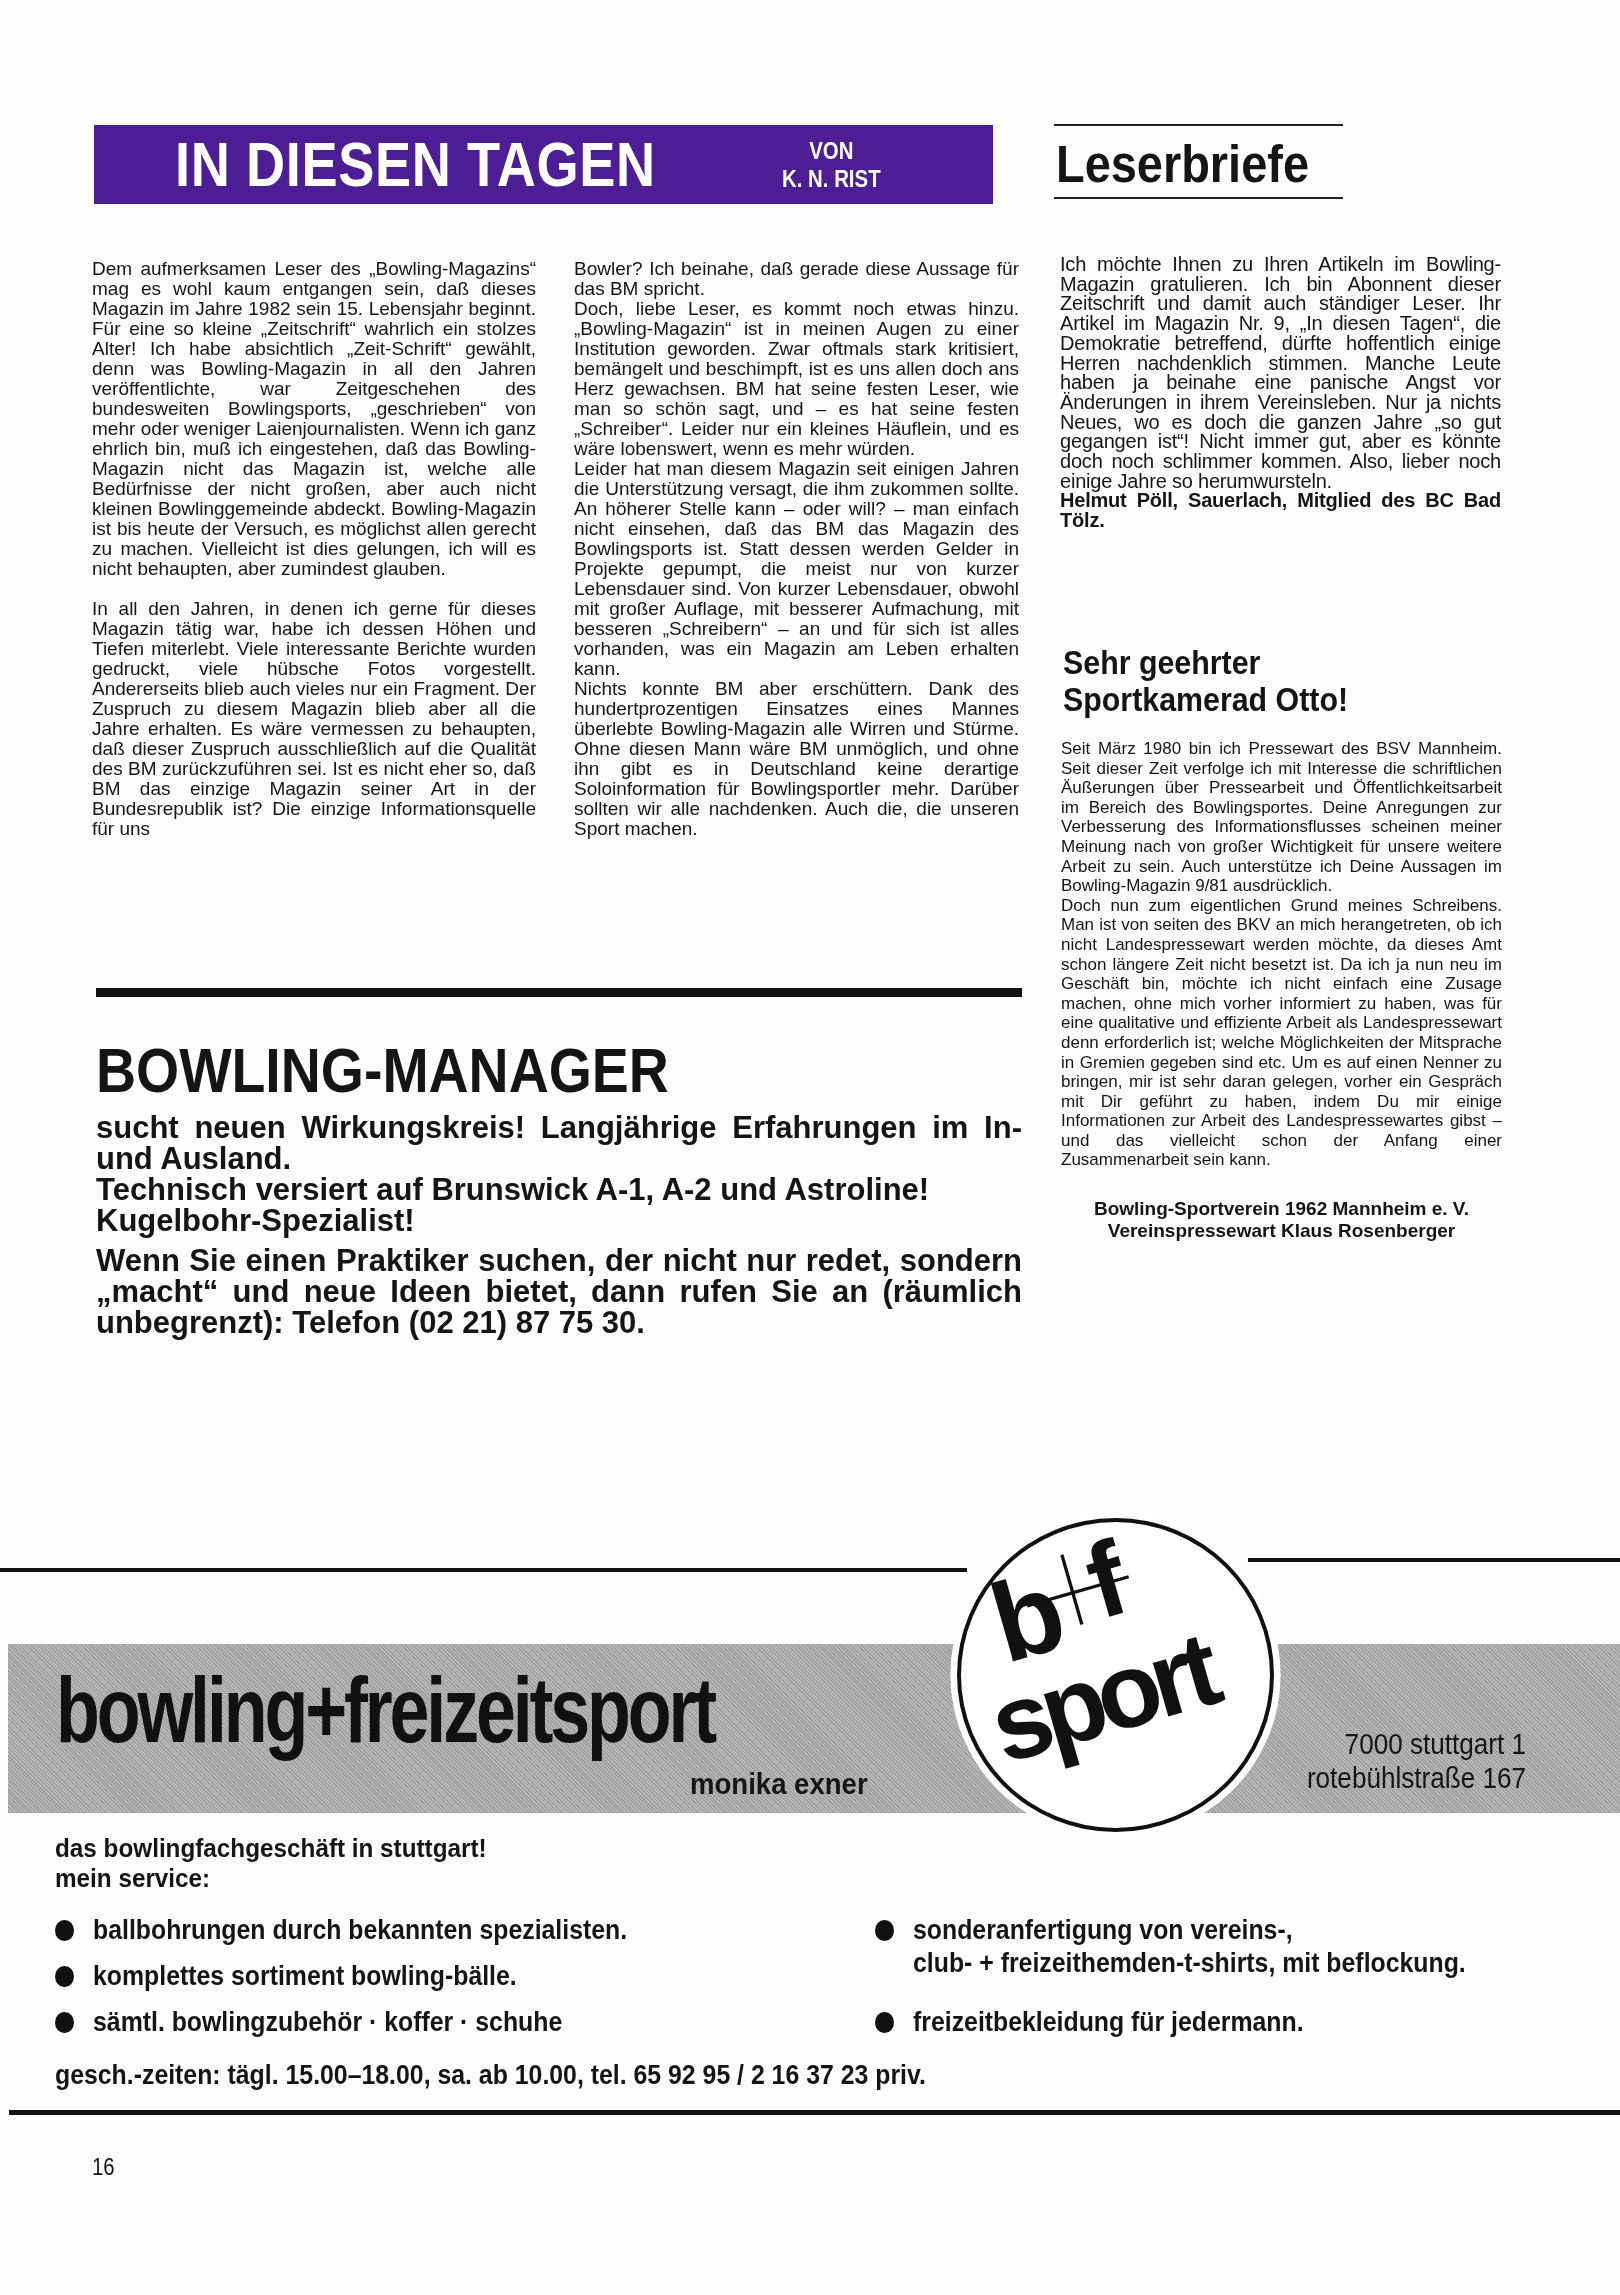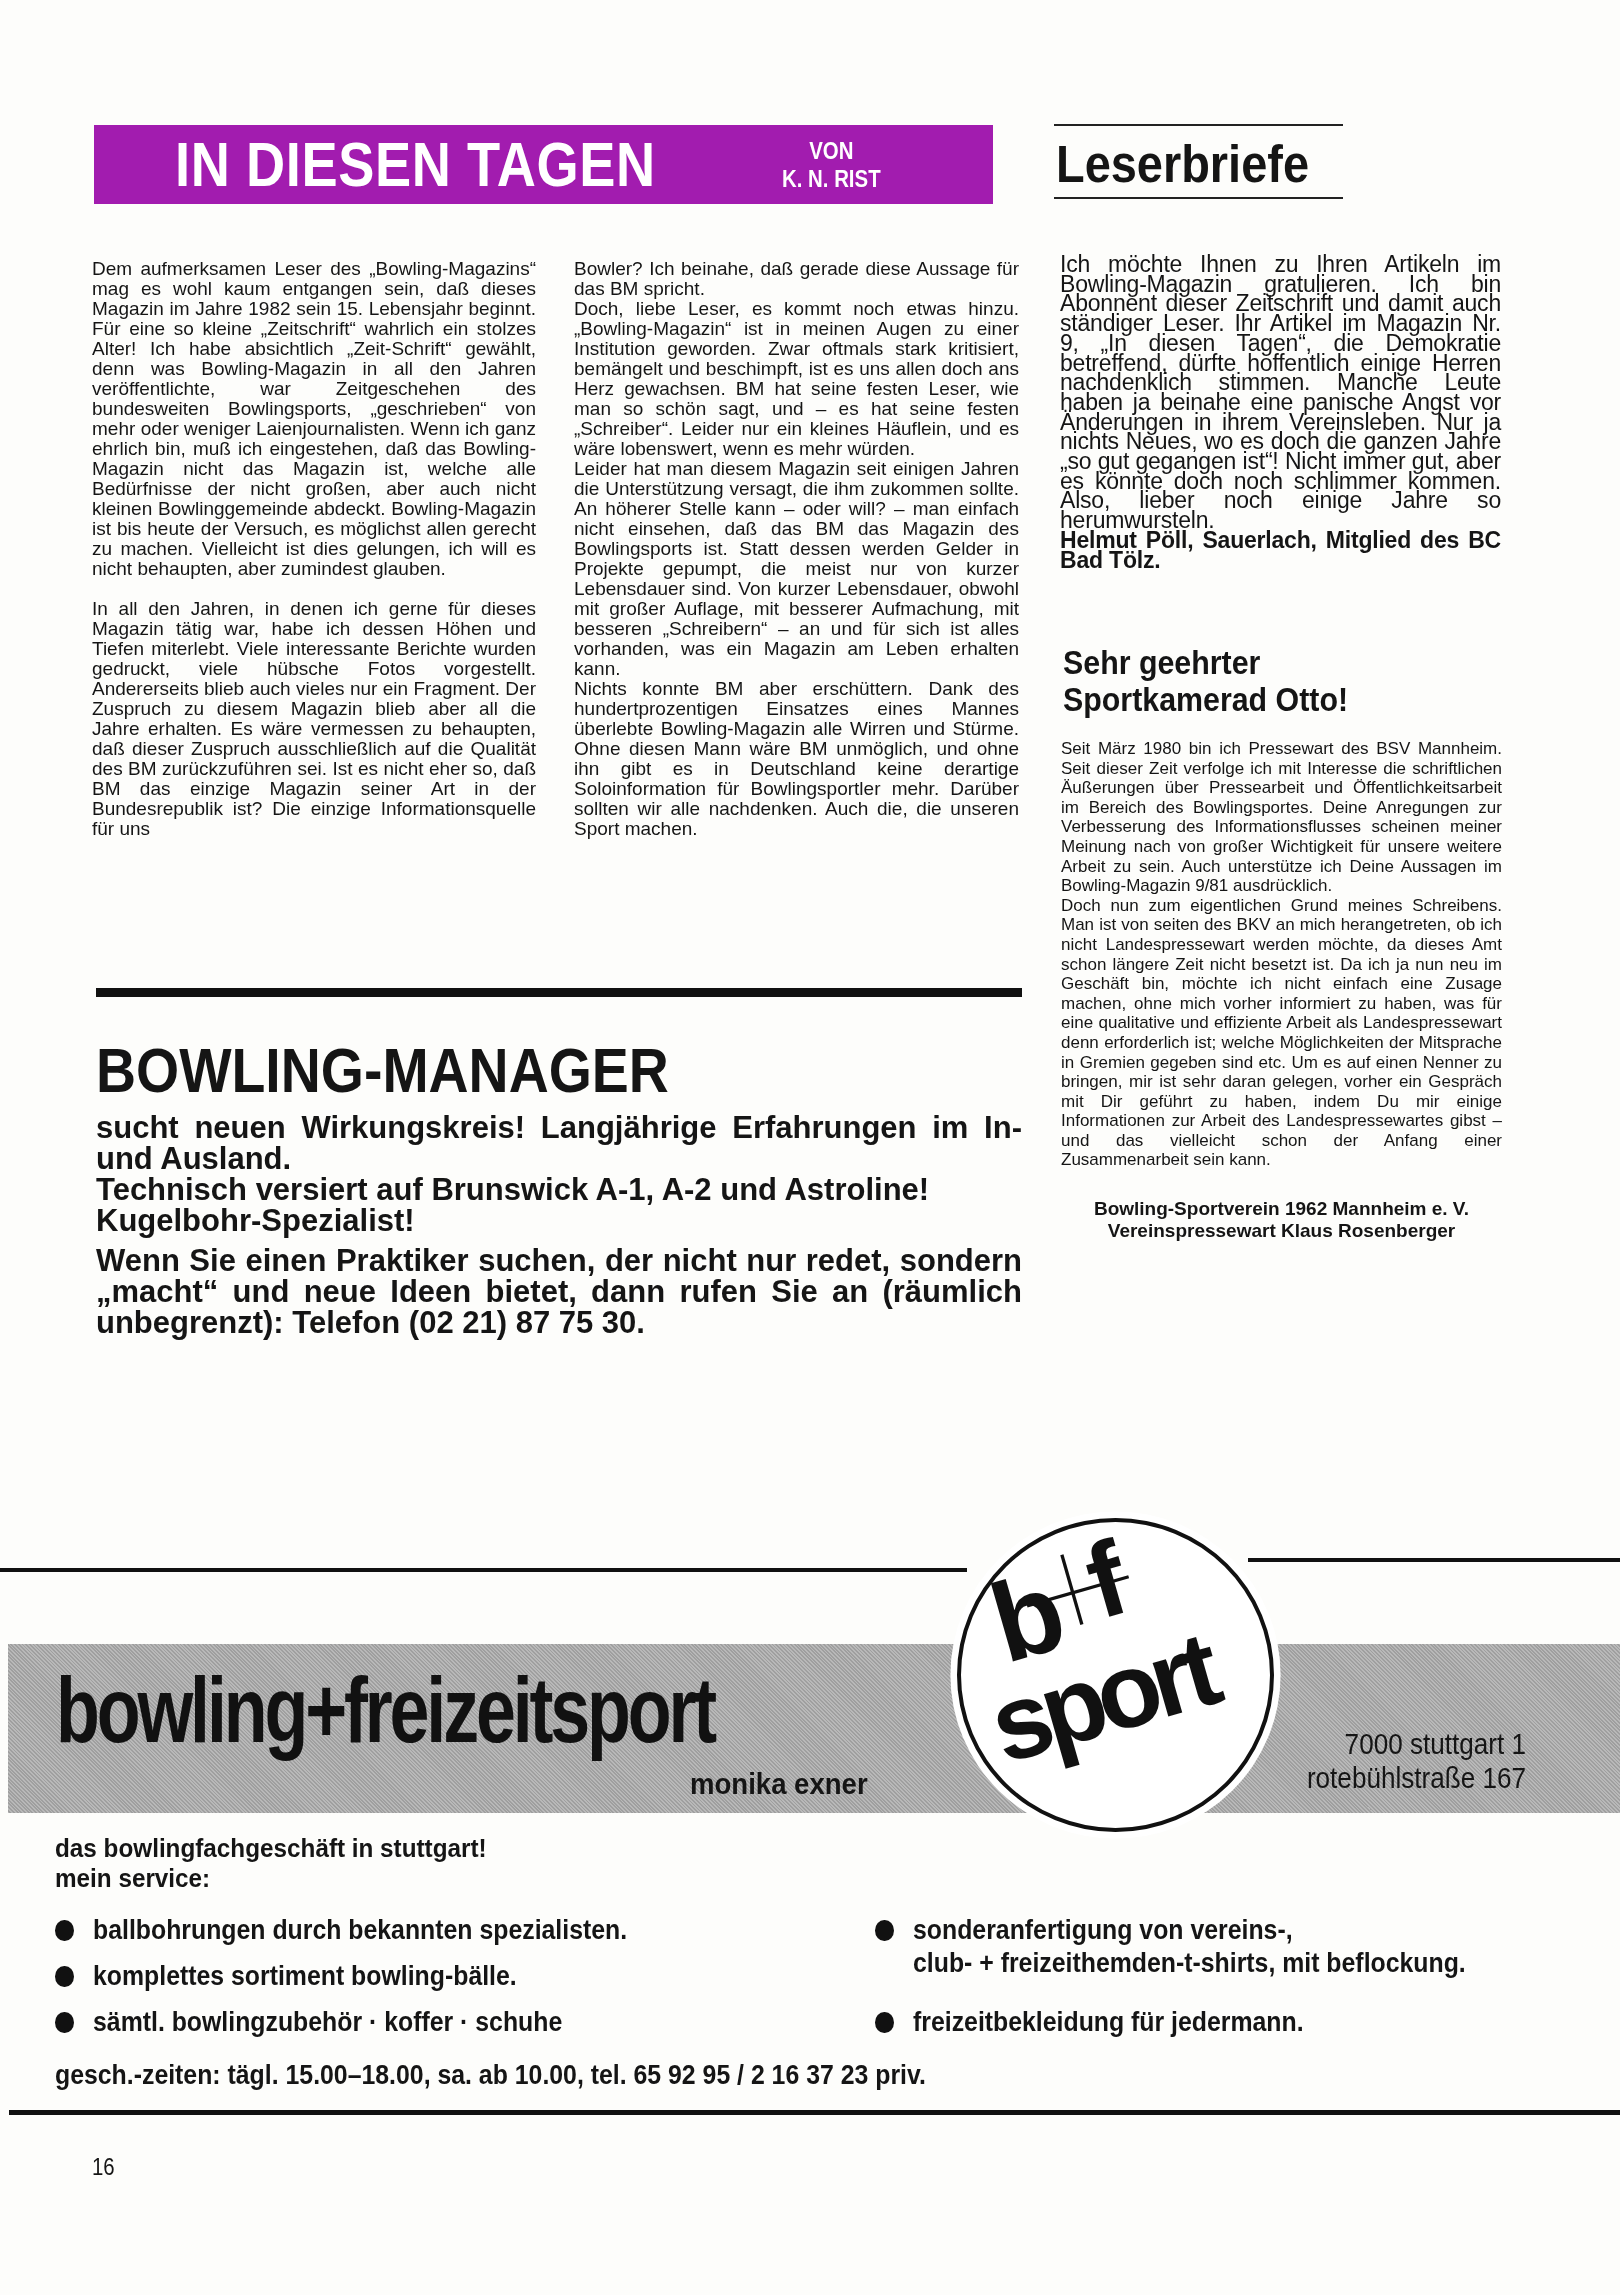--- a/index.html
+++ b/index.html
@@ -2,21 +2,21 @@
 <html style="font-size:10.6px"><head>
   <meta charset="utf-8">
   <style>
     * { box-sizing: border-box; margin: 0; padding: 0; }
     html, body { width: 1621px; height: 2295px; background: #fdfdfb; }
     body { position: relative; font-family: "Liberation Sans", sans-serif; color: #151515; overflow: hidden; }
 
     
     .banner {
       position: absolute; left: 94px; top: 125px; width: 899px; height: 79px;
-      background: #a21caf; display: flex; align-items: center;
+      background: #4c1d95; display: flex; align-items: center;
     }
     .banner-title {
       position: absolute; left: 81px; top: 8px;
       color: #fff; font-weight: bold; font-size: 63px; letter-spacing: 0.7px;
       line-height: 63px; transform: scaleX(0.86); transform-origin: left center; white-space: nowrap;
     }
     .banner-author {
       position: absolute; left: 688px; top: 12px; color: #fff; font-weight: bold;
       font-size: 24px; line-height: 28px; text-align: center; transform: scaleX(0.85); transform-origin: left center;
     }
@@ -31,21 +31,21 @@
     
     .col {
       position: absolute; font-size: 19px; line-height: 20px; text-align: justify;
       hyphens: manual;
     }
     .col p { margin: 0; }
     .col p + p { margin-top: 0; }
     .col .gap { margin-top: 20px; }
     .col1 { left: 92px; top: 259px; width: 444px; }
     .col2 { left: 574px; top: 259px; width: 445px; }
-    .col3 { left: 1060px; top: 255px; width: 441px; font-size: 23px; line-height: 19.7px; letter-spacing: -0.2px; }
+    .col3 { left: 1060px; top: 255px; width: 441px; font-size: 20px; line-height: 19.7px; letter-spacing: -0.2px; }
     .sig { font-weight: bold; margin-top: 17px; }
     .sig2 { font-weight: bold; text-align: center; margin-top: 28px; line-height: 22.4px; font-size: 19px; }
 
     .letter2-title {
       position: absolute; left: 1063px; top: 644px; font-weight: bold; font-size: 33px;
       line-height: 37px; transform: scaleX(0.92); transform-origin: left top; white-space: nowrap;
     }
     .col3b { left: 1061px; top: 739px; width: 441px; font-size: 17px; line-height: 19.6px; }
 
     

